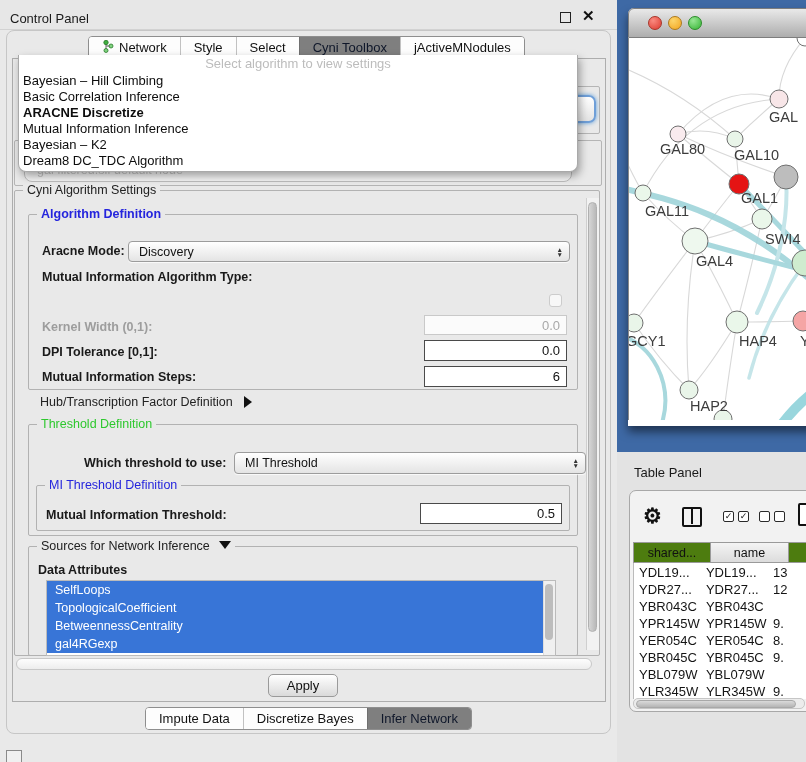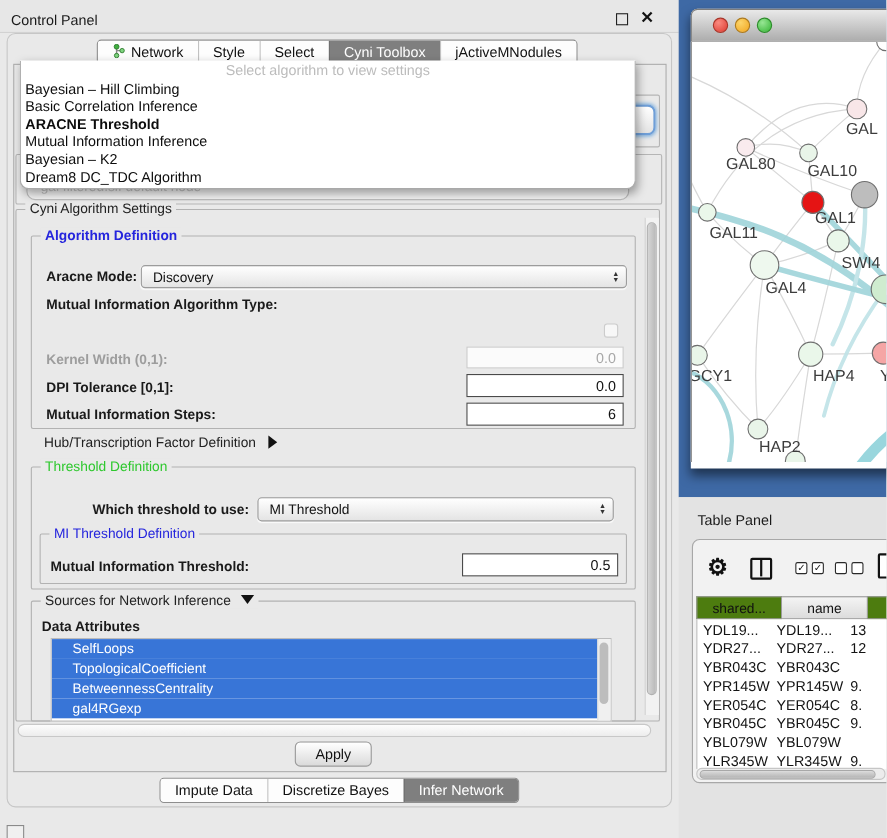--- a/index.html
+++ b/index.html
@@ -13,21 +13,21 @@
   #cp-title { left:10px; top:11px; font-size:13px; color:#1a1a1a; }
   #cp-float { left:560px; top:12px; width:11px; height:11px; border:1.7px solid #222; background:transparent; }
   #cp-close { left:582px; top:7px; font-size:15px; font-weight:bold; color:#111; }
   #cp-outer { left:6px; top:30px; width:605px; height:704px; border:1px solid #c6c6c6; border-radius:8px; background:#e9e9e9; }
   #content-pane { left:12px; top:58px; width:594px; height:644px; border:1px solid #adadad; background:#e9e9e9; }
 
   
   .seg-strip { display:flex; height:23px; background:#fdfdfd; border:1px solid #8e8e8e; border-radius:4px; overflow:hidden; font-size:13px; z-index:5; }
   .seg { display:flex; align-items:center; padding:0 13px; color:#111; background:#fdfdfd; white-space:nowrap; }
   .seg + .seg { border-left:1px solid #c2c2c2; }
-  .seg.selected { background:#7f7f7f; color:#ffffff; border-left-color:#6f6f6f; }
+  .seg.selected { background:#7f7f7f; color:#0f172a; border-left-color:#6f6f6f; }
   #top-tabs { left:88px; top:36px; }
   #bottom-tabs { left:145px; top:707px; }
   .tab-icon { margin-right:5px; display:inline-block; }
 
   
   .frag-group { border:1px solid #b5b5b5; border-radius:2px; background:#e9e9e9; }
   #frag-g1 { left:20px; top:86px; width:580px; height:48px; }
   #frag-combo1 { left:546px; top:95px; width:50px; height:28px; border:2px solid #6f9fd8; border-radius:7px; background:linear-gradient(#ffffff,#e3e3e3); box-shadow:0 0 4px #5b9ddb; }
   #frag-g2 { left:14px; top:140px; width:588px; height:46px; }
   #frag-combo2 { left:24px; top:158px; width:548px; height:24px; border:1px solid #bdbdbd; border-radius:8px; background:#f4f4f4; font-size:12.5px; color:#c3c3c3; line-height:22px; padding-left:12px; overflow:hidden; }
@@ -63,21 +63,21 @@
   .field.disabled { border:1px solid #c9c9c9; background:#fbfbfb; color:#a8a8a8; }
 
   .checkbox { width:13px; height:13px; border:1.5px solid #cccccc; border-radius:3px; background:#f7f7f7; }
 
   #hub-row { left:40px; top:395px; font-size:12.5px; color:#222; }
   .tri-right { display:inline-block; width:0; height:0; border-left:8px solid #111; border-top:6px solid transparent; border-bottom:6px solid transparent; vertical-align:-2px; margin-left:8px; }
   .tri-down { display:inline-block; width:0; height:0; border-top:8px solid #111; border-left:6px solid transparent; border-right:6px solid transparent; vertical-align:1px; margin-left:6px; }
 
   #attr-label { left:38px; top:563px; }
   #attr-list { left:46px; top:580px; width:510px; height:76px; background:#ffffff; border:1px solid #bbb; overflow:hidden; }
-  .attr-item { height:18px; line-height:18px; background:#3875d7; color:#ffffff; font-size:12.5px; padding-left:19px; width:497px; }
+  .attr-item { height:18px; line-height:18px; background:#3875d7; color:#ffffff; font-size:12.5px; padding-left:8px; width:497px; }
   #attr-vscroll { left:543px; top:581px; width:12px; height:74px; background:#f0f0f0; border-left:1px solid #ddd; }
   #attr-vthumb { left:545px; top:584px; width:8px; height:56px; background:#bdbdbd; border-radius:4px; }
 
   #hscroll { left:16px; top:658px; width:576px; height:12px; border:1px solid #c8c8c8; border-radius:6px; background:linear-gradient(#fdfdfd,#ededed); }
 
   #apply-btn { left:268px; top:674px; width:70px; height:23px; border:1px solid #9a9a9a; border-radius:5px; background:linear-gradient(#ffffff,#dadada); font-size:13px; color:#111; display:flex; align-items:center; justify-content:center; }
 
   #bottom-strip-icon { left:6px; top:750px; width:16px; height:14px; border:1.6px solid #8a8a8a; background:#f0f0f0; }
 
   
@@ -158,21 +158,21 @@
   <div class="abs frag-group" id="frag-g1"></div>
   <div class="abs" id="frag-combo1"></div>
   <div class="abs frag-group" id="frag-g2"></div>
   <div class="abs" id="frag-combo2">gal filtered.sif default node</div>
 
   <div class="abs" id="dropdown">
     <div id="dd-placeholder">Select algorithm to view settings</div>
     <div id="dd-items">
         <div class="dd-item">Bayesian – Hill Climbing</div>
         <div class="dd-item">Basic Correlation Inference</div>
-        <div class="dd-item selected">ARACNE Threshold</div>
+        <div class="dd-item selected">ARACNE Discretize</div>
         <div class="dd-item">Mutual Information Inference</div>
         <div class="dd-item">Bayesian – K2</div>
         <div class="dd-item">Dream8 DC_TDC Algorithm</div>
       </div>
   </div>
 
   <div class="abs groupbox" id="cyni-group">
     <span class="legend">Cyni Algorithm Settings</span>
   </div>
   <div class="abs" id="cyni-vscroll"></div>
@@ -200,21 +200,21 @@
 
   <div class="abs" id="hub-row">
     <span>Hub/Transcription Factor Definition</span>
     <span class="tri-right"></span>
   </div>
 
   <div class="abs groupbox" id="thresh-group">
     <span class="legend green">Threshold Definition</span>
   </div>
   <div class="abs lbl" style="left:84px;top:456px;">Which threshold to use:</div>
-  <div class="abs combo" style="left:234px;top:452px;width:324px;height:22px;">
+  <div class="abs combo" style="left:234px;top:452px;width:352px;height:22px;">
     <span>MI Threshold</span>
     <span class="stepper">
         <span>▲</span>
         <span>▼</span>
       </span>
   </div>
   <div class="abs groupbox" id="mithresh-group">
     <span class="legend blue">MI Threshold Definition</span>
   </div>
   <div class="abs lbl" style="left:46px;top:508px;">Mutual Information Threshold:</div>

